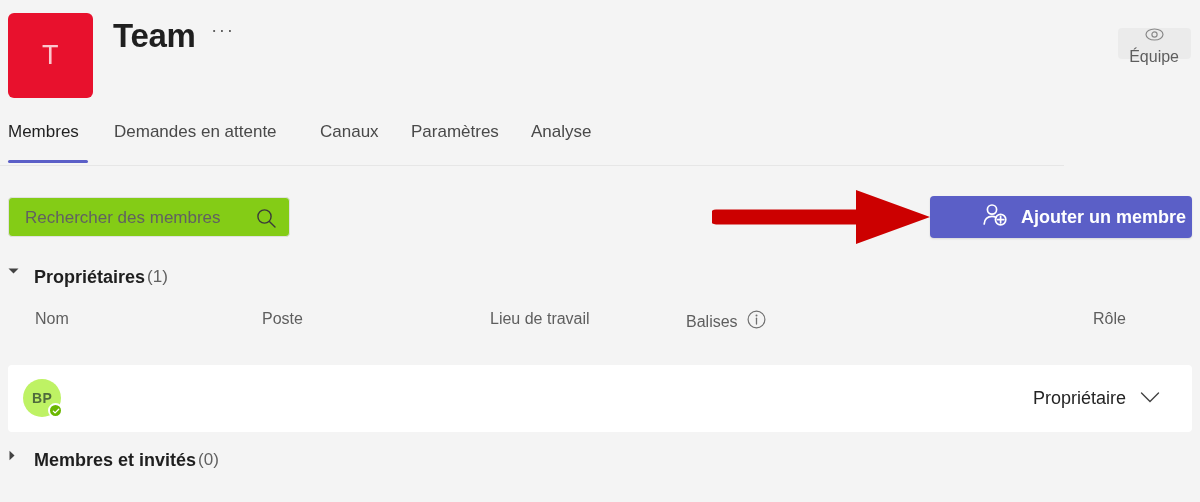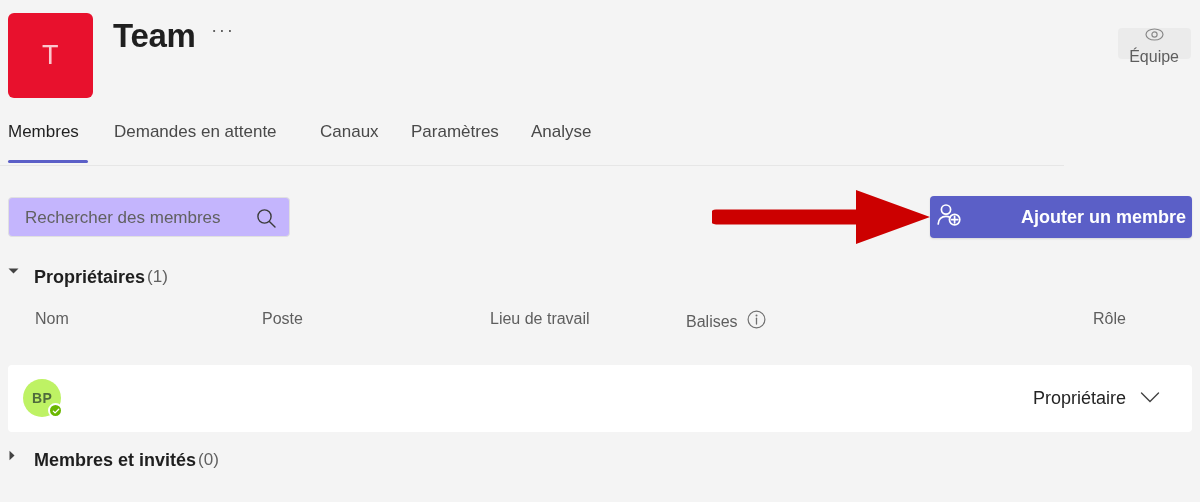--- a/index.html
+++ b/index.html
@@ -121,21 +121,21 @@
     background: #5b5fc7;
     border-radius: 2px;
   }
 
   
   .search-box {
     position: absolute;
     left: 8px; top: 197px;
     width: 282px;
     height: 40px;
-    background: #c4b5fd;
+    background: #84cc16;
     border: 1px solid #e0e0e0;
     border-radius: 4px;
     box-sizing: border-box;
   }
   .search-input {
     position: absolute;
     left: 14px; top: 0;
     width: 230px;
     height: 38px;
     border: none;
@@ -159,21 +159,21 @@
     height: 42px;
     background: #5b5fc7;
     border: none;
     border-radius: 4px;
     color: #ffffff;
     font-family: "Liberation Sans", sans-serif;
     font-size: 18px;
     font-weight: bold;
     display: flex;
     align-items: center;
-    justify-content: space-between;
+    justify-content: flex-end;
     gap: 12px;
     cursor: pointer;
     box-shadow: 0 1px 2px rgba(0,0,0,0.12);
   }
 
   
   .annotation-arrow {
     position: absolute;
     left: 712px; top: 186px;
     width: 222px;

